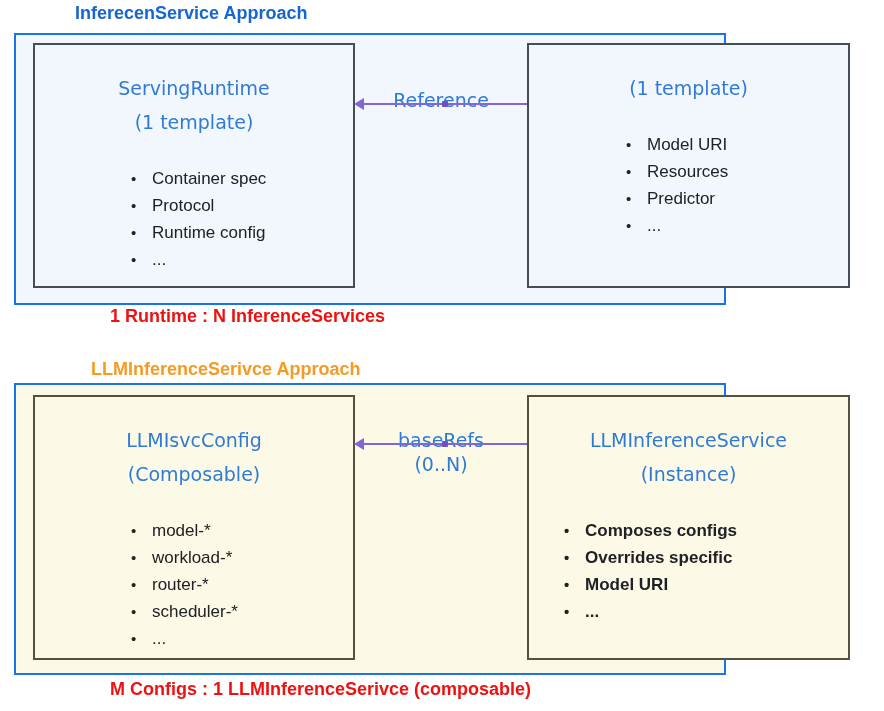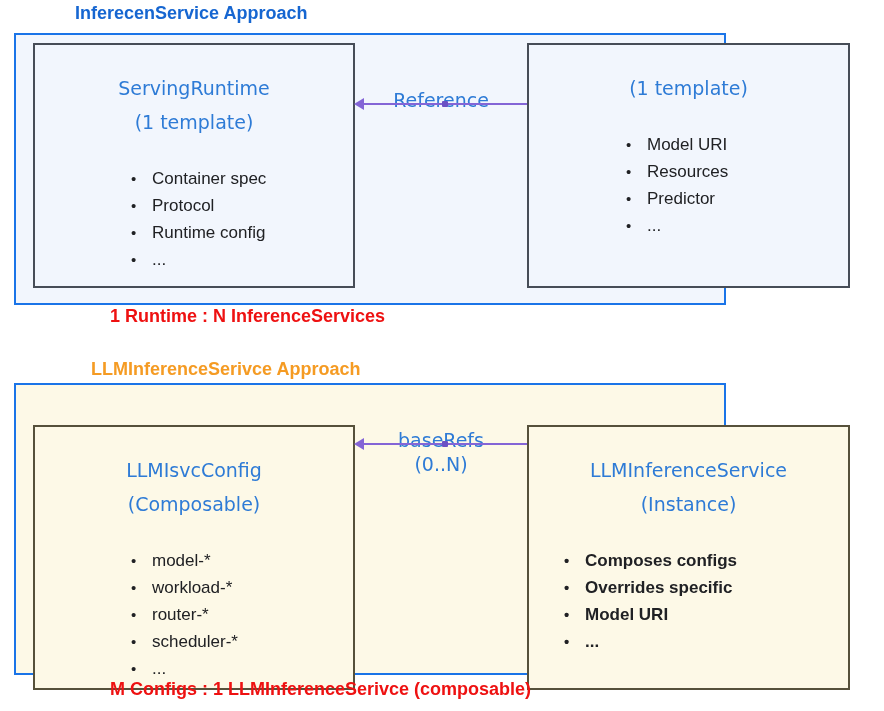--- a/index.html
+++ b/index.html
@@ -31,21 +31,21 @@
   .outer-box.ob1 { top: 33px;  height: 272px; background: var(--section1-fill); }
   .outer-box.ob2 { top: 383px; height: 292px; background: var(--section2-fill); }
 
   .inner-box {
     position: absolute;
     border-style: solid;
     border-width: 2px;
     text-align: center;
   }
   .ob1 .inner-box { border-color: var(--inner-border-1); background: var(--section1-fill); }
-  .ob2 .inner-box { border-color: var(--inner-border-2); background: var(--section2-fill); margin-top: 30px; }
+  .ob2 .inner-box { border-color: var(--inner-border-2); background: var(--section2-fill); }
 
   .inner-box.left  { left: 17px;  }
   .inner-box.right { left: 511px; }
   .ob1 .inner-box { top: 8px;  width: 322px; height: 245px; }
   .ob1 .inner-box.right { width: 323px; }
   .ob2 .inner-box { top: 10px; width: 322px; height: 265px; }
   .ob2 .inner-box.right { width: 323px; }
 
   .box-heading {
     margin-top: 26px;

